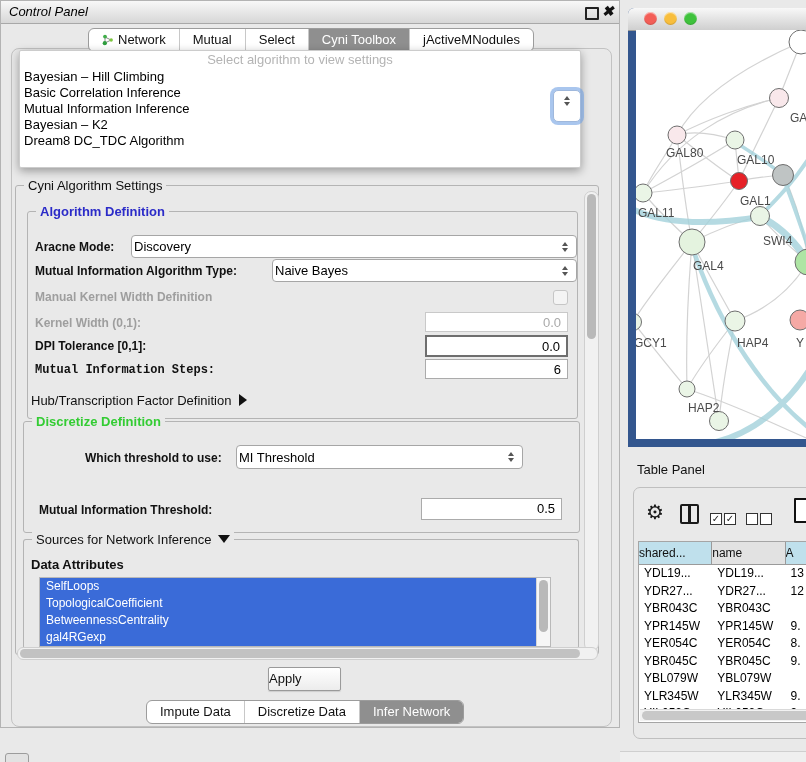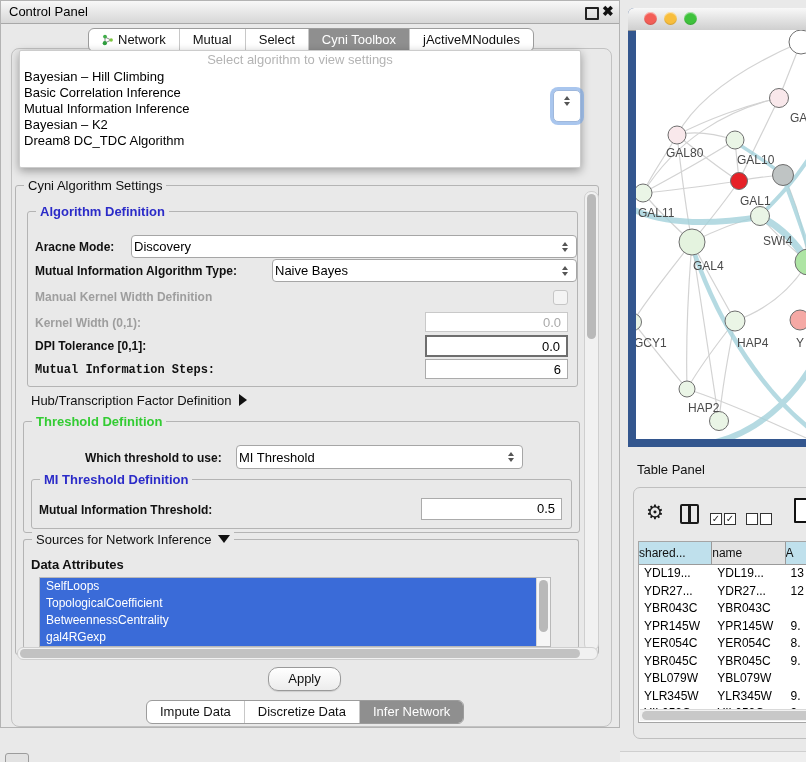--- a/index.html
+++ b/index.html
@@ -2,21 +2,21 @@
 <html><head>
 <meta charset="utf-8">
 <style>
   html,body{margin:0;padding:0;}
   body{width:806px;height:762px;background:#E9E9E9;position:relative;overflow:hidden;
        font-family:"Liberation Sans",sans-serif;color:#111;}
   
   #cw{position:absolute;left:0;top:8;width:620px;height:728px;background:#E9E9E9;
       border:1px solid #B3B3B3;box-sizing:border-box;}
   .titlebar{position:absolute;left:0;top:0;right:0;height:22px;
-      background:linear-gradient(#F8F8F8,#D7D7D7);border-bottom:1px solid #A8A8A8;}
+      background:linear-gradient(#F8F8F8,#D7D7D7);border-bottom:1px solid #A8A8A8;font-style:italic;}
   .titlebar .wt{position:absolute;left:8px;top:3px;font-size:13px;color:#000;}
   .float-ic{position:absolute;left:584px;top:6px;width:10px;height:9px;border:2px solid #222;border-radius:1px;}
   .close-ic{position:absolute;left:601px;top:2px;font-size:14px;font-weight:bold;color:#111;}
   
   .segbar{position:absolute;display:inline-flex;height:22px;background:#fff;
       border:1px solid #9C9C9C;border-radius:6px;overflow:hidden;font-size:13px;z-index:20;}
   .seg{padding:0 13px;line-height:22px;color:#111;border-left:1px solid #C8C8C8;white-space:nowrap;
       display:flex;align-items:center;gap:4px;}
   .seg:first-child{border-left:none;}
   .seg.sel{background:#8F8F8F;color:#fff;}
@@ -58,22 +58,22 @@
       border-right:6px solid transparent;border-top:8px solid #111;margin-left:6px;vertical-align:1px;}
   
   .attr-list{position:absolute;background:#fff;border:1px solid #B9B9B9;box-sizing:border-box;overflow:hidden;}
   .attr-items{position:absolute;left:0;top:0;right:13px;bottom:0;}
   .attr-item{height:17px;line-height:17px;background:#3A6BD8;color:#fff;font-size:12px;padding-left:6px;}
   .vtrack{position:absolute;right:0;top:0;bottom:0;width:13px;background:#F6F6F6;border-left:1px solid #D6D6D6;}
   .vthumb{position:absolute;left:2px;right:2px;border-radius:5px;background:#B9B9B9;}
   .scroll-v{position:absolute;width:13px;background:#F1F1F1;border:1px solid #CFCFCF;border-radius:7px;}
   .scroll-h{position:absolute;height:11px;background:#F1F1F1;border:1px solid #CFCFCF;border-radius:6px;}
   .hthumb{position:absolute;top:1px;bottom:1px;border-radius:5px;background:#C2C2C2;}
-  .btn{position:absolute;border:1px solid #9A9A9A;border-radius:10px;background:linear-gradient(#FFF,#ECECEC);
-      font-size:13px;text-align:center;line-height:21px;box-shadow:0 1px 1px rgba(0,0,0,.12);}
+  .btn{position:absolute;border:1px solid #9A9A9A;border-radius:2px;background:linear-gradient(#FFF,#ECECEC);
+      font-size:13px;text-align:left;line-height:21px;box-shadow:0 1px 1px rgba(0,0,0,.12);}
   
   #netf{position:absolute;left:628px;top:8px;width:178px;height:439px;background:#33568E;
       border-radius:6px 0 0 0;}
   .net-tb{position:absolute;left:0;top:0;right:0;height:22px;background:linear-gradient(#F8F8F8,#CFCFCF);
       border-bottom:1px solid #999;border-radius:6px 0 0 0;}
   .tl{position:absolute;top:4px;width:13px;height:13px;border-radius:50%;
       box-shadow:inset 0 1px 1px rgba(255,255,255,.65),inset 0 -1px 1px rgba(0,0,0,.15);}
   .net-canvas{position:absolute;left:8px;top:22px;width:170px;height:409px;background:#fff;overflow:hidden;}
   .net-canvas svg text{font-family:"Liberation Sans",sans-serif;font-size:12px;fill:#4A4A4A;}
   
@@ -130,21 +130,21 @@
       <div class="seg">jActiveMNodules</div>
     </div>
 
   <div class="grp" style="left:14px;top:184px;width:584px;height:470px;">
     <span class="grp-title t-plain">Cyni Algorithm Settings</span>
   </div>
   <div class="scroll-v" style="left:583px;top:190px;height:458px;">
     <div class="vthumb" style="top:2px;height:145px;left:2px;right:2px;"></div>
   </div>
 
-  <div class="grp" style="left:26px;top:210px;width:551px;height:176px;">
+  <div class="grp" style="left:26px;top:210px;width:551px;height:208px;">
     <span class="grp-title t-blue">Algorithm Definition</span>
   </div>
   <span class="lbl" style="left:34px;top:239px;">Aracne Mode:</span>
   <div class="combo" style="left:130px;top:234px;width:446px;height:23px;">
     <span class="val">Discovery</span>
     <span class="spin">
         <i class="up"></i>
         <i class="dn"></i>
       </span>
   </div>
@@ -161,32 +161,29 @@
   <span class="lbl dis" style="left:34px;top:315px;">Kernel Width (0,1):</span>
   <div class="tf dis" style="left:424px;top:311px;width:143px;height:20px;">0.0</div>
   <span class="lbl" style="left:34px;top:338px;">DPI Tolerance [0,1]:</span>
   <div class="tf dk" style="left:424px;top:334px;width:143px;height:22px;">0.0</div>
   <span class="lbl" style="left:34px;top:362px;font-family:Liberation Mono, monospace;">Mutual Information Steps:</span>
   <div class="tf" style="left:424px;top:358px;width:143px;height:20px;">6</div>
 
   <span class="lbl" style="left:30px;top:392px;font-weight:normal;font-size:13px;"><span>Hub/Transcription Factor Definition</span><span class="tri-r"></span></span>
 
   <div class="grp" style="left:22px;top:420px;width:557px;height:112px;">
-    <span class="grp-title t-green">Threshold Definition</span>
+    <span class="grp-title t-green">Discretize Definition</span>
   </div>
   <span class="lbl" style="left:84px;top:450px;">Which threshold to use:</span>
   <div class="combo" style="left:235px;top:444px;width:287px;height:24px;">
     <span class="val">MI Threshold</span>
     <span class="spin">
         <i class="up"></i>
         <i class="dn"></i>
       </span>
-  </div>
-  <div class="grp" style="left:30px;top:478px;width:541px;height:50px;">
-    <span class="grp-title t-blue">MI Threshold Definition</span>
   </div>
   <span class="lbl" style="left:38px;top:502px;">Mutual Information Threshold:</span>
   <div class="tf" style="left:420px;top:497px;width:141px;height:22px;">0.5</div>
 
   <div class="grp" style="left:22px;top:538px;width:556px;height:110px;border-bottom:none;">
     <span class="grp-title t-plain"><span>Sources for Network Inference</span><span class="tri-d"></span></span>
   </div>
   <span class="lbl" style="left:30px;top:556px;font-size:13px;">Data Attributes</span>
   <div class="attr-list" style="left:38px;top:576px;width:512px;height:70px;">
     <div class="attr-items" id="attrItems">

